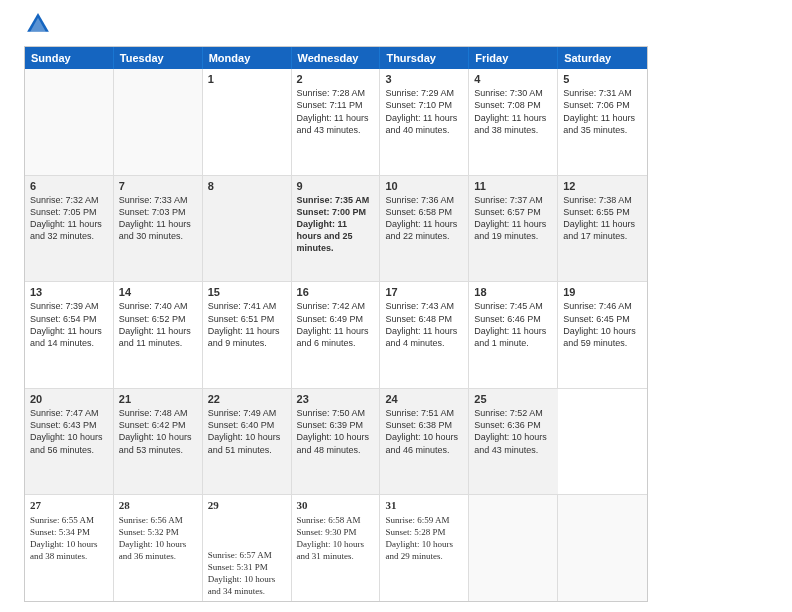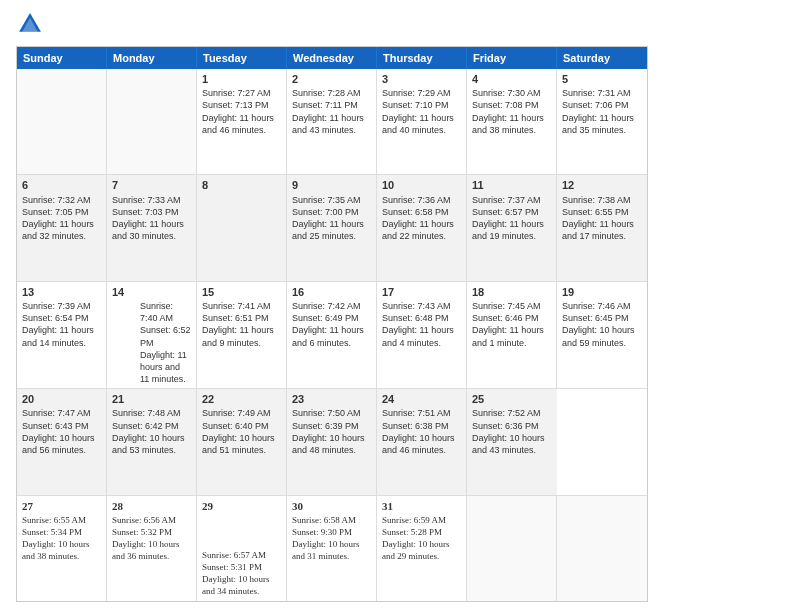--- a/index.html
+++ b/index.html
@@ -6,21 +6,21 @@
     body {
       font-family: Arial, sans-serif;
       background: #fff;
       width: 792px;
       height: 612px;
       overflow: hidden;
     }
     .page {
       width: 664px;
       height: 612px;
-      padding: 10px 16px 10px 16px;
+      padding: 10px 16px 10px 24px;
       display: flex;
       flex-direction: column;
     }
     .header {
       display: flex;
       justify-content: space-between;
       align-items: flex-start;
       margin-bottom: 8px;
     }
     .logo {
@@ -115,36 +115,33 @@
     </div>
     <div class="title-section">
       <div class="month-title"></div>
       <div class="location"></div>
     </div>
   </div>
 
   <div class="calendar">
     <div class="cal-header-row">
     <div class="cal-header-cell">Sunday</div>
+        <div class="cal-header-cell">Tuesday</div>
         <div class="cal-header-cell">Monday</div>
-        <div class="cal-header-cell">Tuesday</div>
         <div class="cal-header-cell">Wednesday</div>
         <div class="cal-header-cell">Thursday</div>
         <div class="cal-header-cell">Friday</div>
         <div class="cal-header-cell">Saturday</div>
       </div>
     <div class="cal-body">
     <div class="cal-week">
           <div class="cal-cell empty"></div>
           <div class="cal-cell empty"></div>
           <div class="cal-cell">
             <div class="day-num">1</div>
-            <div class="cell-info" style="white-space: pre-line;">Sunrise: 7:27 AM
-Sunset: 7:13 PM
-Daylight: 11 hours and 46 minutes.</div>
           </div>
           <div class="cal-cell">
             <div class="day-num">2</div>
             <div class="cell-info" style="white-space: pre-line;">Sunrise: 7:28 AM
 Sunset: 7:11 PM
 Daylight: 11 hours and 43 minutes.</div>
           </div>
           <div class="cal-cell">
             <div class="day-num">3</div>
             <div class="cell-info" style="white-space: pre-line;">Sunrise: 7:29 AM
@@ -175,21 +172,21 @@
             <div class="day-num">7</div>
             <div class="cell-info" style="white-space: pre-line;">Sunrise: 7:33 AM
 Sunset: 7:03 PM
 Daylight: 11 hours and 30 minutes.</div>
           </div>
           <div class="cal-cell shaded">
             <div class="day-num">8</div>
           </div>
           <div class="cal-cell shaded">
             <div class="day-num">9</div>
-            <div class="cell-info" style="white-space: pre-line;">Sunrise: 7:35 AM
+            <div class="cell-info" style="white-space: pre-line; font-weight: bold;">Sunrise: 7:35 AM
 Sunset: 7:00 PM
 Daylight: 11 hours and 25 minutes.</div>
           </div>
           <div class="cal-cell shaded">
             <div class="day-num">10</div>
             <div class="cell-info" style="white-space: pre-line;">Sunrise: 7:36 AM
 Sunset: 6:58 PM
 Daylight: 11 hours and 22 minutes.</div>
           </div>
           <div class="cal-cell shaded">
@@ -207,21 +204,21 @@
         </div>
         <div class="cal-week">
           <div class="cal-cell">
             <div class="day-num">13</div>
             <div class="cell-info" style="white-space: pre-line;">Sunrise: 7:39 AM
 Sunset: 6:54 PM
 Daylight: 11 hours and 14 minutes.</div>
           </div>
           <div class="cal-cell">
             <div class="day-num">14</div>
-            <div class="cell-info" style="white-space: pre-line; margin-left: 28px;">Sunrise: 7:40 AM
+            <div class="cell-info" style="white-space: pre-line;">Sunrise: 7:40 AM
 Sunset: 6:52 PM
 Daylight: 11 hours and 11 minutes.</div>
           </div>
           <div class="cal-cell">
             <div class="day-num">15</div>
             <div class="cell-info" style="white-space: pre-line;">Sunrise: 7:41 AM
 Sunset: 6:51 PM
 Daylight: 11 hours and 9 minutes.</div>
           </div>
           <div class="cal-cell">

